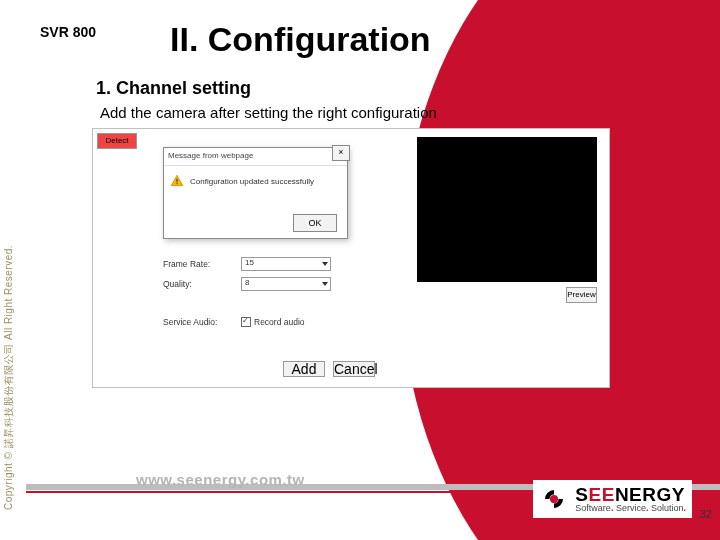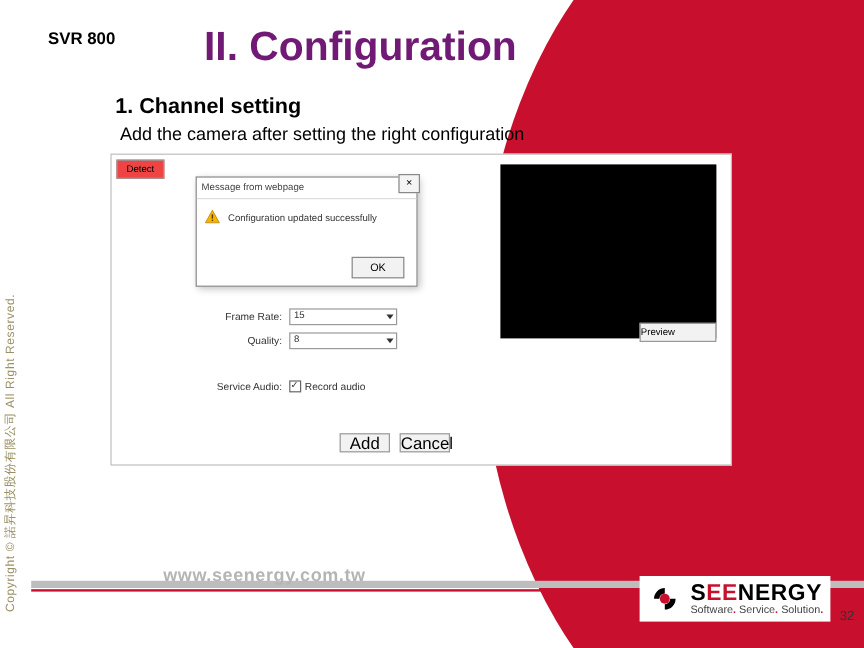--- a/index.html
+++ b/index.html
@@ -27,21 +27,21 @@
     font-weight: bold;
     font-size: 14px;
     color: #000;
   }
   .title {
     position: absolute;
     top: 20px;
     left: 170px;
     font-size: 34px;
     font-weight: 800;
-    color: #701a75;
+    color: #000000;
     text-align: center;
   }
   .subsection {
     position: absolute;
     top: 78px;
     left: 96px;
     font-size: 18px;
     font-weight: 700;
   }
   .subtext {
@@ -70,21 +70,21 @@
     line-height: 14px;
   }
   .form-row {
     position: absolute;
     left: 70px;
     display: flex;
     align-items: center;
     font-size: 8.5px;
     color: #333;
   }
-  .form-row .lbl { width: 72px; text-align: right; margin-right: 6px; }
+  .form-row .lbl { width: 72px; margin-right: 6px; }
   .sel {
     width: 90px; height: 14px;
     border: 1px solid #999;
     background: #fff;
     font-size: 8px;
     padding-left: 3px;
     position: relative;
   }
   .sel::after {
     content: "";
@@ -100,25 +100,26 @@
     position: absolute;
     right: 12px;
     top: 8px;
     width: 180px;
     height: 145px;
     background: #000;
   }
   .preview-btn {
     position: absolute;
     right: 12px;
-    top: 140px;
-    width: 64px; height: 16px;
+    top: 158px;
+    width: 31px; height: 16px;
     border: 1px solid #999;
     background: #f2f2f2;
     font-size: 8px;
+    text-align: center;
     line-height: 14px;
   }
   .btn-row {
     position: absolute;
     bottom: 10px;
     left: 190px;
     display: flex;
     gap: 8px;
   }
   .btn-row .b {

